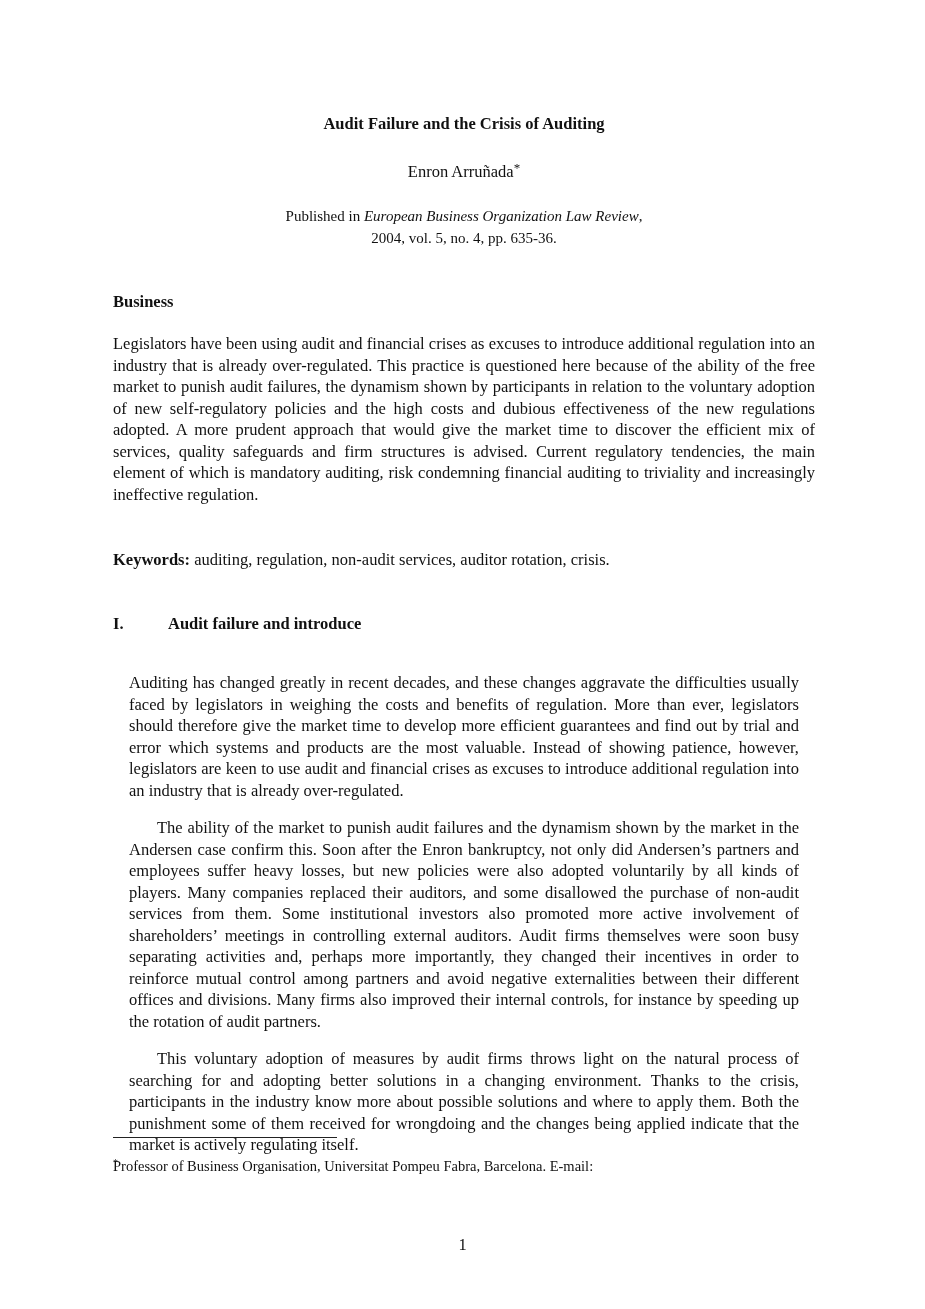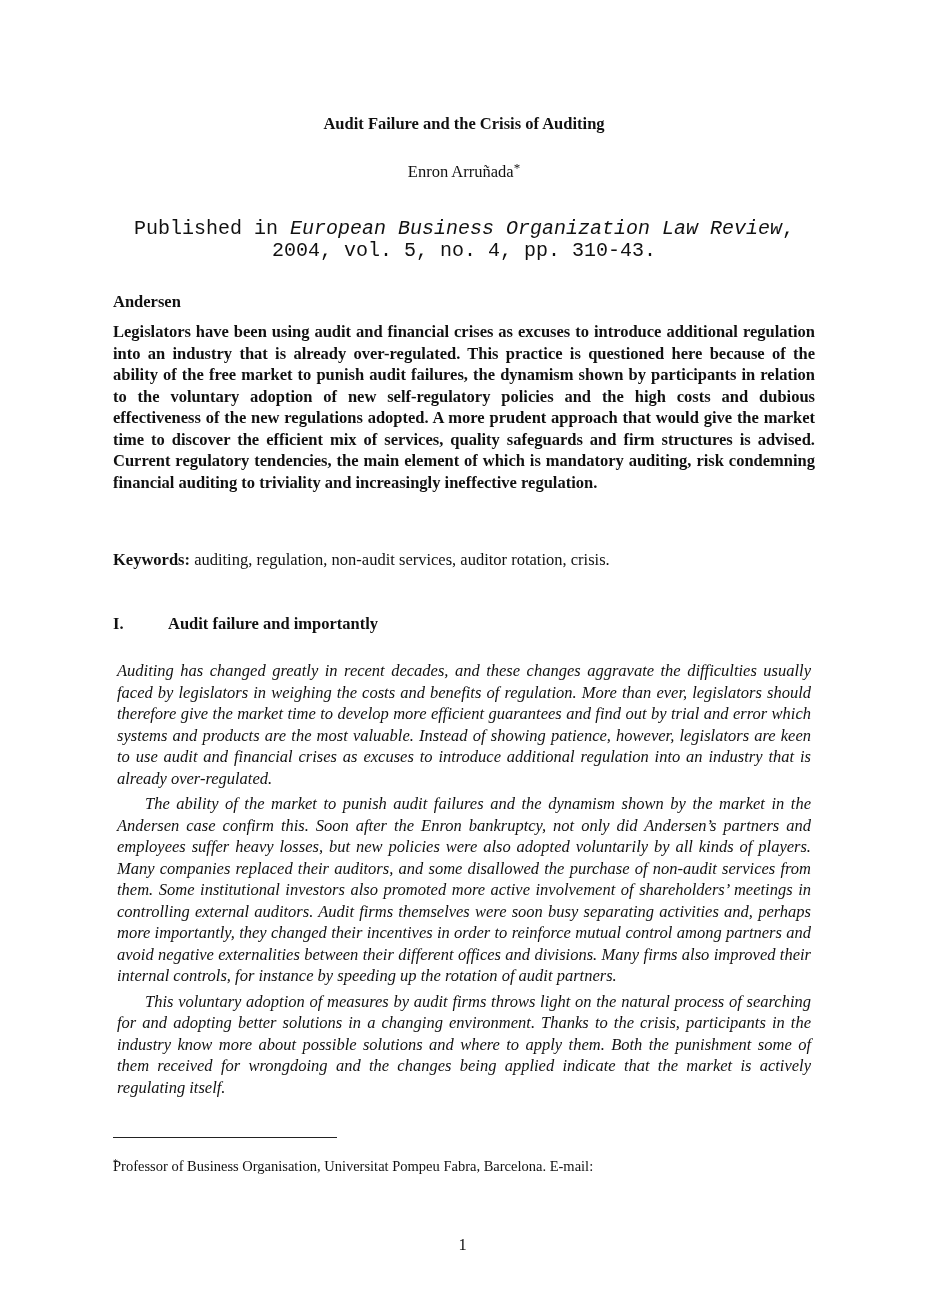--- a/index.html
+++ b/index.html
@@ -3,64 +3,64 @@
   <meta charset="utf-8">
   <style>
     html, body { margin: 0; padding: 0; background: #ffffff; }
     body { width: 925px; height: 1309px; position: relative; overflow: hidden;
            font-family: "Liberation Serif", "DejaVu Serif", serif; color: #111; }
     .page { position: absolute; left: 0; top: 0; width: 925px; height: 1167px; }
     .center { position: absolute; left: 113px; width: 702px; text-align: center; }
     .title { top: 114px; font-weight: bold; font-size: 16.5px; line-height: 20px; }
     .author { top: 162px; font-size: 16.5px; line-height: 20px; }
     .author sup { font-size: 13px; vertical-align: 5px; line-height: 0; }
-    .pub { top: 218px; font-size: 20px; line-height: 21.5px; font-family: Liberation Mono, monospace; }
+    .pub { top: 206px; font-size: 15px; line-height: 21.5px; }
     .pub .journal { font-style: italic; }
     .block { position: absolute; left: 113px; width: 702px; font-size: 16.5px; line-height: 21.5px; }
     .h-abstract { top: 291px; font-weight: bold; }
-    .abstract { top: 321px; text-align: justify; font-weight: bold; }
+    .abstract { top: 333px; text-align: justify; }
     .keywords { top: 549px; }
     .keywords b { font-weight: bold; margin-top: 20px; }
     .section-h { top: 613px; font-weight: bold; }
     .section-h .num { display: inline-block; width: 55px; }
     .body-text { top: 656px; text-align: justify; }
-    .body-text p { margin: 4px; font-style: italic; }
+    .body-text p { margin: 16px; }
     .body-text p.indent { text-indent: 28px; }
     .fn-rule { position: absolute; left: 113px; top: 1137px; width: 224px; height: 0; border-top: 1px solid #222; }
     .footnote { position: absolute; left: 113px; top: 1157px; width: 702px; font-size: 14.5px; line-height: 19px; }
     .footnote .mark { position: absolute; left: 0; top: -4px; font-size: 10px; }
     .footnote .fn-text { }
     .page-number { position: absolute; left: 0; width: 925px; top: 1235px; text-align: center; font-size: 16.5px; }
   </style>
 </head>
 <body>
 
 <div class="page">
 
   <div class="center title">Audit Failure and the Crisis of Auditing</div>
 
   <div class="center author">
     <span>Enron Arruñada</span><sup>*</sup>
   </div>
 
   <div class="center pub">
     <span>Published  in </span><span class="journal">European Business Organization Law Review</span><span>,</span><br>
-    <span>2004, vol. 5, no. 4, pp. 310-43.</span>
+    <span>2004, vol. 5, no. 4, pp. 635-36.</span>
   </div>
 
-  <div class="block h-abstract">Andersen</div>
+  <div class="block h-abstract">Business</div>
 
   <div class="block abstract">Legislators have been using audit and financial crises as excuses to introduce additional regulation into an industry that is already over-regulated. This practice is questioned here because of the ability of the free market to punish audit failures, the dynamism shown by participants in relation to the voluntary adoption of new self-regulatory policies and the high costs and dubious effectiveness of the new regulations adopted. A more prudent approach that would give the market time to discover the efficient mix of services, quality safeguards and firm structures is advised. Current regulatory tendencies, the main element of which is mandatory auditing, risk condemning financial auditing to triviality and increasingly ineffective regulation.</div>
 
   <div class="block keywords">
     <b>Keywords:</b><span> auditing, regulation, non-audit services, auditor rotation, crisis.</span>
   </div>
 
   <div class="block section-h">
-    <span class="num">I.</span><span>Audit failure and importantly</span>
+    <span class="num">I.</span><span>Audit failure and introduce</span>
   </div>
 
   <div class="block body-text">
     <p>Auditing has changed greatly in recent decades, and these changes aggravate the difficulties usually faced by legislators in weighing the costs and benefits of regulation. More than ever, legislators should therefore give the market time to develop more efficient guarantees and find out by trial and error which systems and products are the most valuable. Instead of showing patience, however, legislators are keen to use audit and financial crises as excuses to introduce additional regulation into an industry that is already over-regulated.</p>
     <p class="indent">The ability of the market to punish audit failures and the dynamism shown by the market in the Andersen case confirm this. Soon after the Enron bankruptcy, not only did Andersen’s partners and employees suffer heavy losses, but new policies were also adopted voluntarily by all kinds of players. Many companies replaced their auditors, and some disallowed the purchase of non-audit services from them. Some institutional investors also promoted more active involvement of shareholders’ meetings in controlling external auditors. Audit firms themselves were soon busy separating activities and, perhaps more importantly, they changed their incentives in order to reinforce mutual control among partners and avoid negative externalities between their different offices and divisions. Many firms also improved their internal controls, for instance by speeding up the rotation of audit partners.</p>
     <p class="indent">This voluntary adoption of measures by audit firms throws light on the natural process of searching for and adopting better solutions in a changing environment. Thanks to the crisis, participants in the industry know more about possible solutions and where to apply them. Both the punishment some of them received for wrongdoing and the changes being applied indicate that the market is actively regulating itself.</p>
   </div>
 
   <div class="fn-rule"></div>
 

